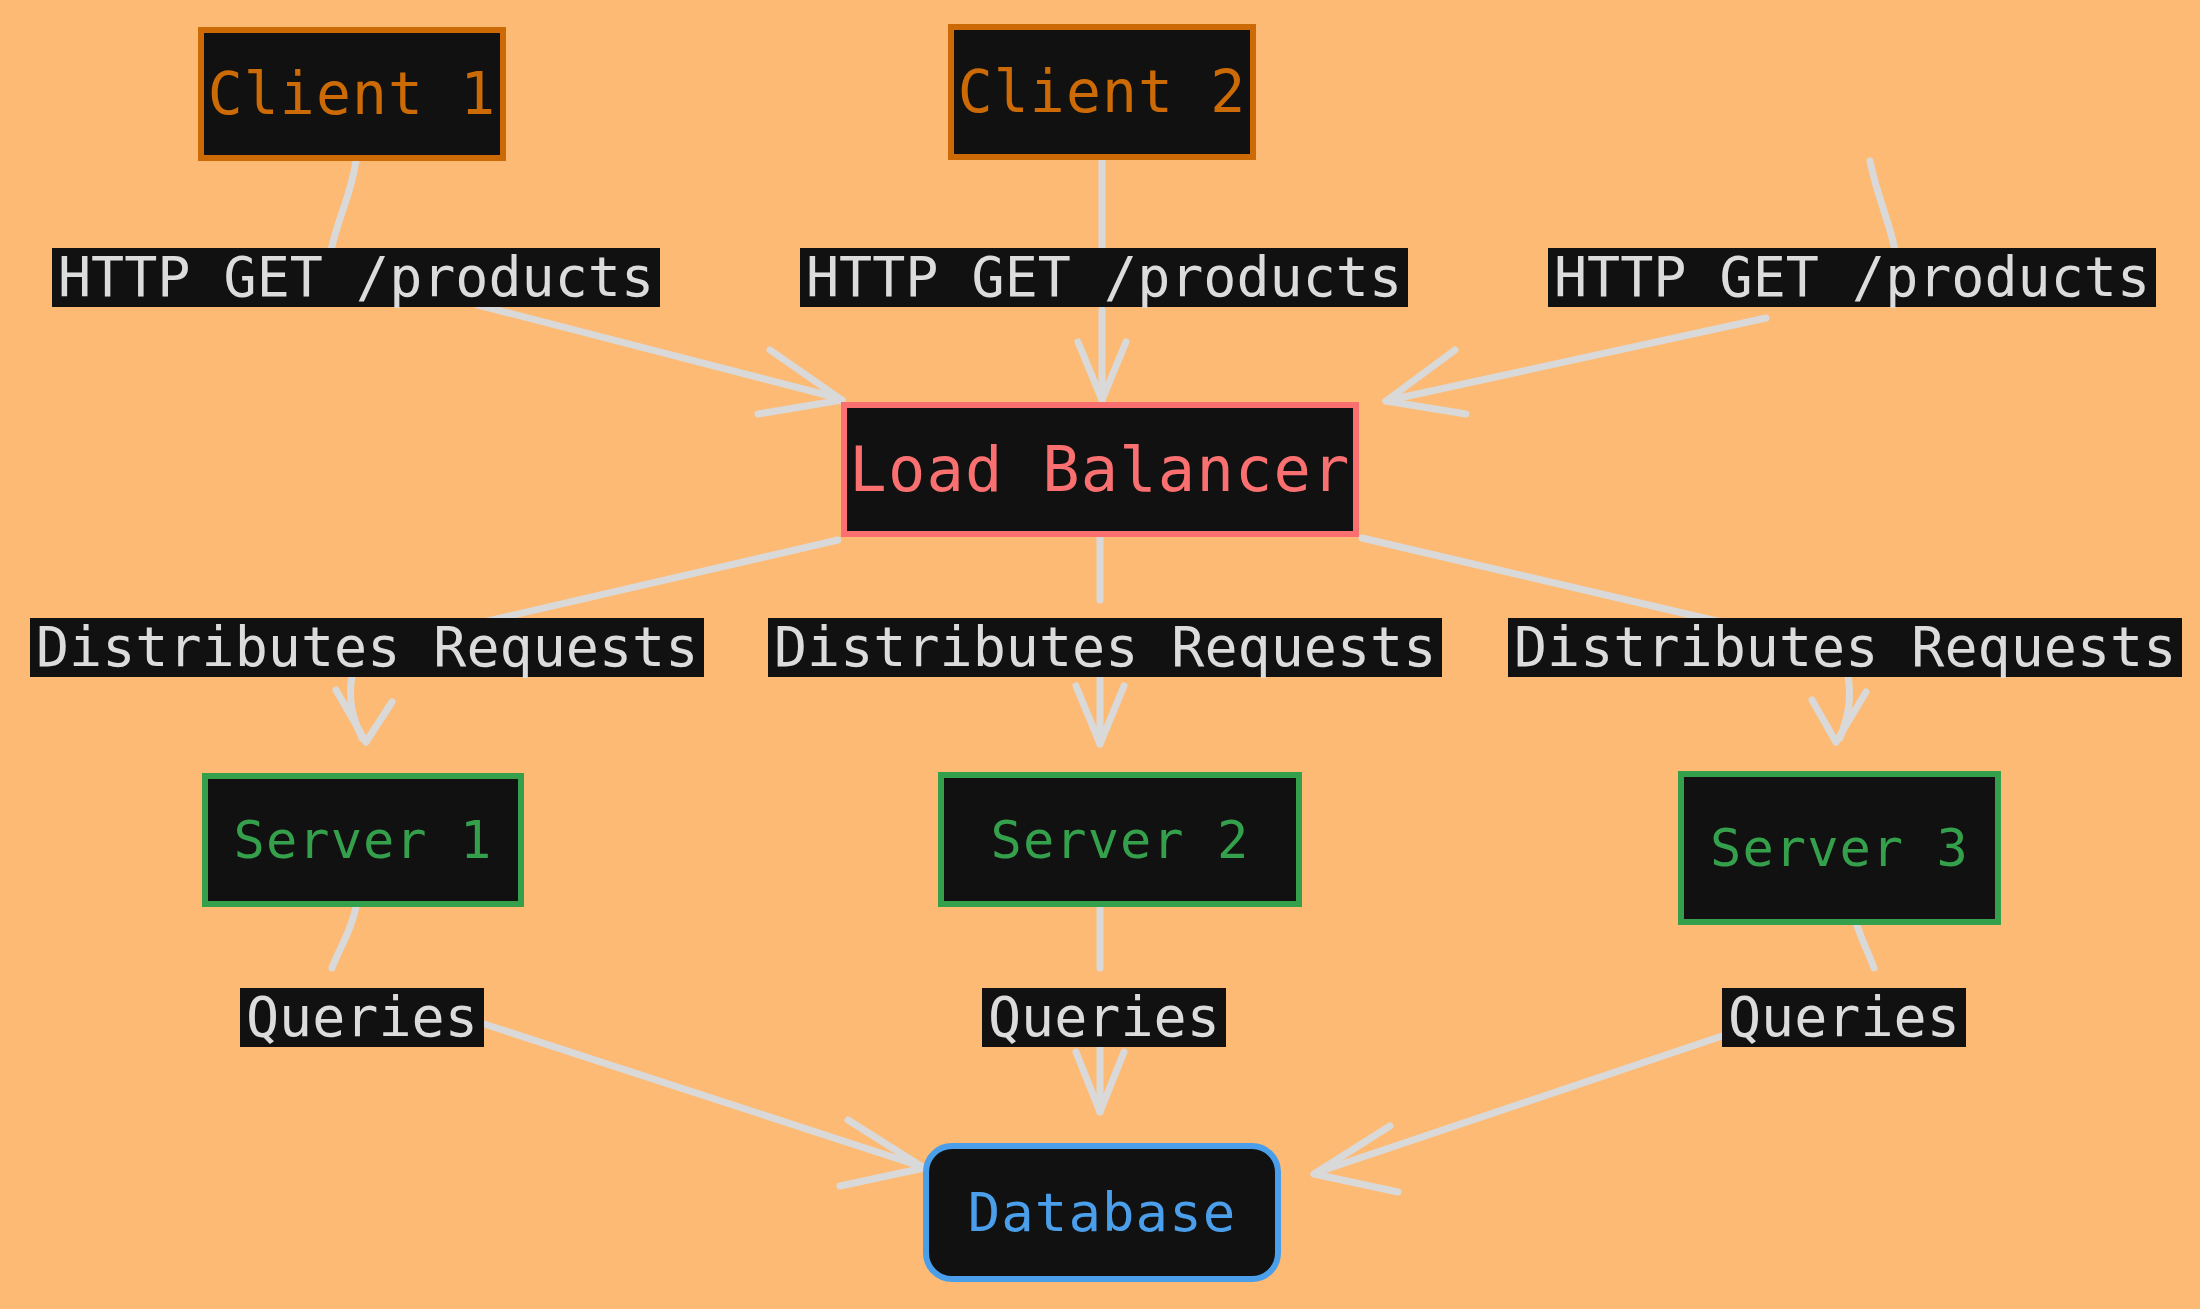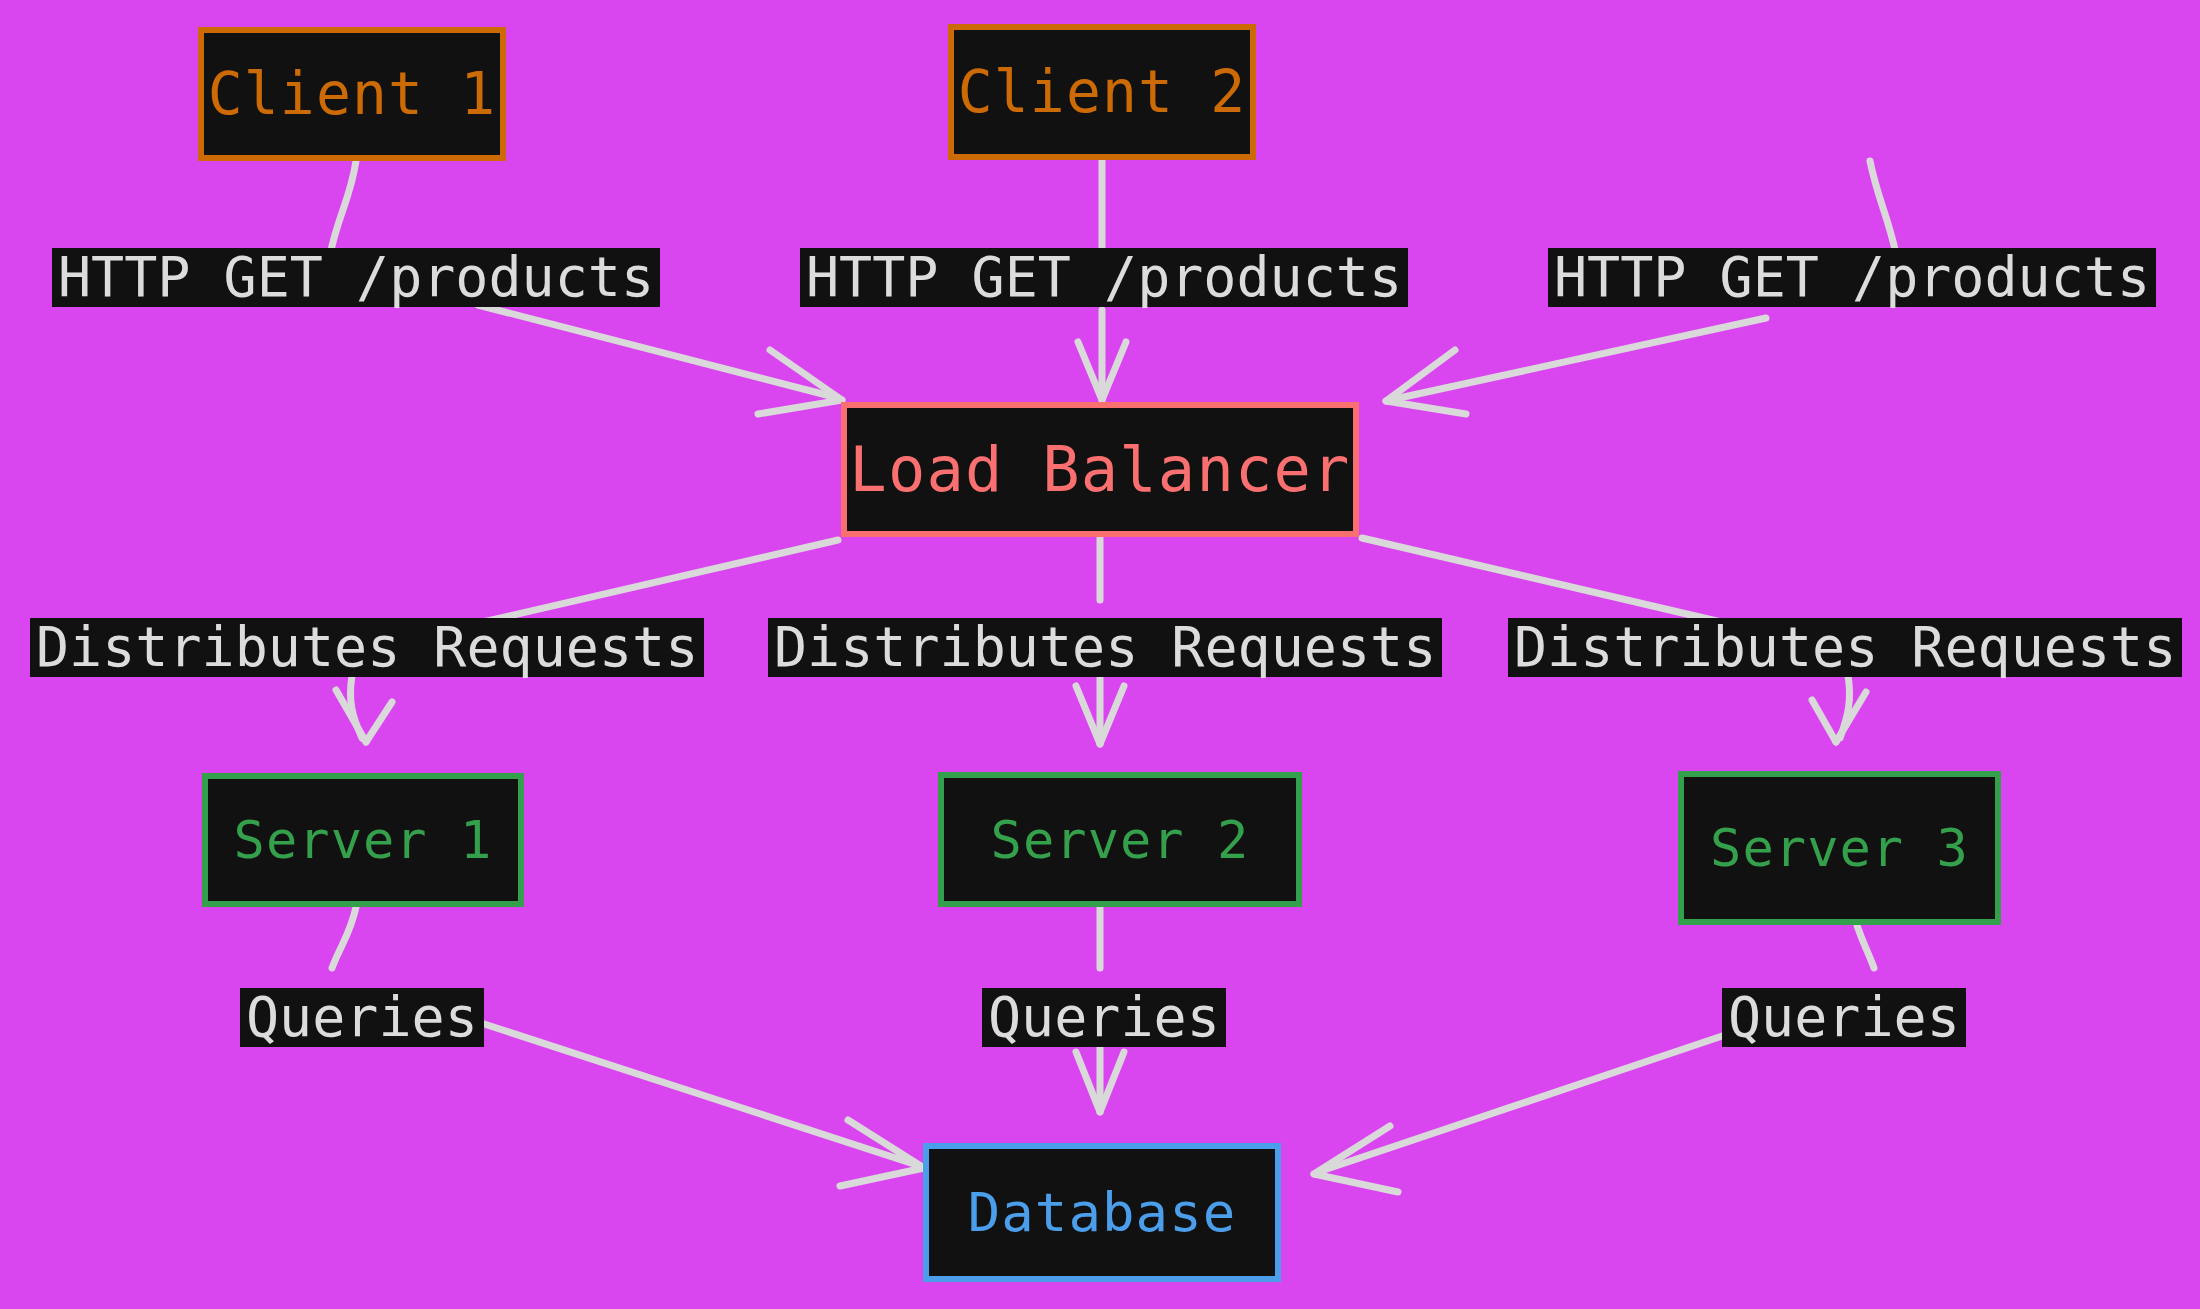--- a/index.html
+++ b/index.html
@@ -8,21 +8,21 @@
     padding: 0;
     background: #111111;
   }
   body {
     font-family: "DejaVu Sans", sans-serif;
   }
   #diagram-root {
     position: relative;
     width: 2200px;
     height: 1309px;
-    background: #d946ef;
+    background: #fdba74;
     overflow: hidden;
   }
   #diagram-svg {
     position: absolute;
     top: 0;
     left: 0;
     width: 2200px;
     height: 1309px;
   }
   .node-box {
@@ -134,21 +134,21 @@
   </div>
 
   <div class="node-box server-box" style="left:938px; top:772px; width:364px; height:135px;">
     <span class="node-label">Server 2</span>
   </div>
 
   <div class="node-box server-box" style="left:1678px; top:771px; width:323px; height:154px;">
     <span class="node-label">Server 3</span>
   </div>
 
-  <div class="node-box db-box" style="left:923px; top:1143px; width:358px; height:139px;">
+  <div class="node-box db-box" style="left:923px; top:1143px; width:358px; height:139px;border-radius:29px;">
     <span class="node-label">Database</span>
   </div>
 
   <div class="edge-label" style="left:52px; top:248px;">HTTP GET /products</div>
 
   <div class="edge-label" style="left:800px; top:248px;">HTTP GET /products</div>
 
   <div class="edge-label" style="left:1548px; top:248px;">HTTP GET /products</div>
 
   <div class="edge-label" style="left:30px; top:618px;">Distributes Requests</div>

